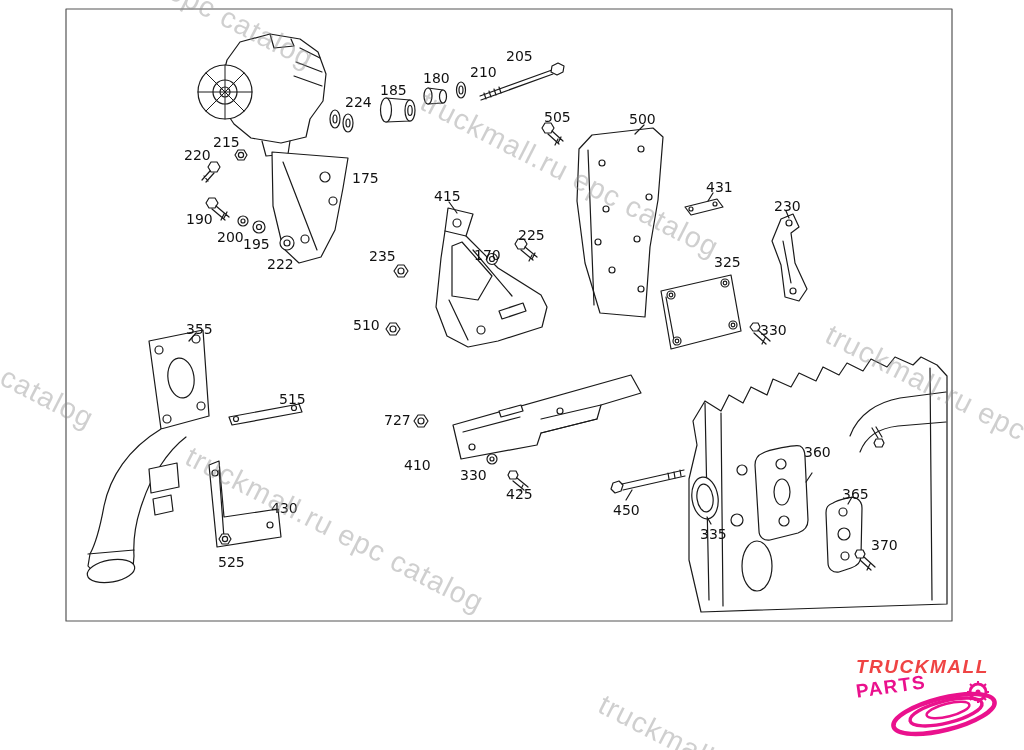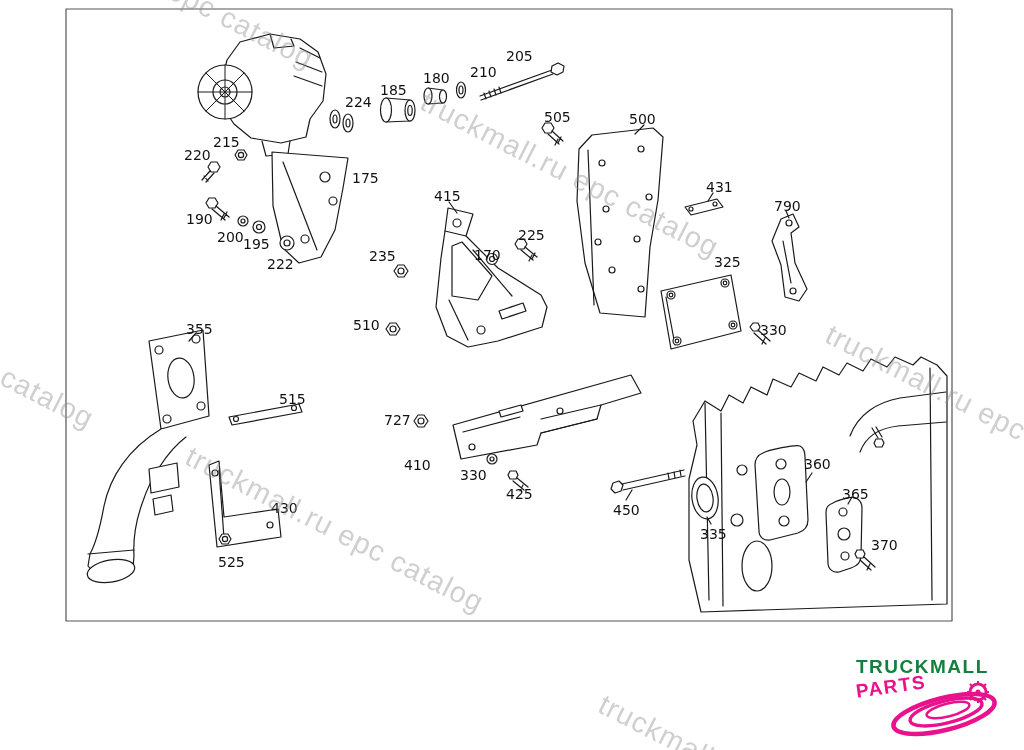--- a/index.html
+++ b/index.html
@@ -7,21 +7,21 @@
          font-family:"DejaVu Sans",sans-serif;}
   .art{position:absolute;left:0;top:0;z-index:2;}
   .lbl{position:absolute;z-index:4;font:14px "DejaVu Sans",sans-serif;color:#111;
        white-space:nowrap;}
   .wm{position:absolute;z-index:5;font-family:"Liberation Sans",sans-serif;
       font-size:29px;letter-spacing:1px;color:#8f8f8f;opacity:.42;white-space:nowrap;
       transform-origin:0 0;transform:rotate(27deg);pointer-events:none;}
   .logo-text{position:absolute;left:856px;top:656px;z-index:6;
       font-family:"Liberation Sans",sans-serif;font-weight:bold;font-size:19px;
       letter-spacing:1.5px;}
-  .logo-brand{color:#15803d;}
+  .logo-brand{color:#ef4444;font-style:italic;}
   .logo-accent{color:#ea118d;display:inline-block;transform:rotate(-8deg) translateY(-2px);}
   .logo-swirl{position:absolute;left:876px;top:676px;z-index:6;}
 </style>
 </head>
 <body>
 
 <div class="stage">
 
   <svg class="art" width="1024" height="750" viewBox="0 0 1024 750">
     <g fill="none" stroke="#1a1a1a" stroke-width="1.2" stroke-linejoin="round" stroke-linecap="round">
@@ -242,38 +242,38 @@
   <div class="lbl" style="left:184px;top:147px">220</div>
   <div class="lbl" style="left:352px;top:170px">175</div>
   <div class="lbl" style="left:186px;top:211px">190</div>
   <div class="lbl" style="left:217px;top:229px">200</div>
   <div class="lbl" style="left:243px;top:236px">195</div>
   <div class="lbl" style="left:267px;top:256px">222</div>
   <div class="lbl" style="left:434px;top:188px">415</div>
   <div class="lbl" style="left:544px;top:109px">505</div>
   <div class="lbl" style="left:629px;top:111px">500</div>
   <div class="lbl" style="left:706px;top:179px">431</div>
-  <div class="lbl" style="left:774px;top:198px">790</div>
+  <div class="lbl" style="left:774px;top:198px">230</div>
   <div class="lbl" style="left:369px;top:248px">235</div>
   <div class="lbl" style="left:474px;top:247px">170</div>
   <div class="lbl" style="left:518px;top:227px">225</div>
   <div class="lbl" style="left:714px;top:254px">325</div>
   <div class="lbl" style="left:760px;top:322px">330</div>
   <div class="lbl" style="left:353px;top:317px">510</div>
   <div class="lbl" style="left:186px;top:321px">355</div>
   <div class="lbl" style="left:279px;top:391px">515</div>
   <div class="lbl" style="left:384px;top:412px">727</div>
   <div class="lbl" style="left:404px;top:457px">410</div>
   <div class="lbl" style="left:460px;top:467px">330</div>
   <div class="lbl" style="left:506px;top:486px">425</div>
   <div class="lbl" style="left:271px;top:500px">430</div>
   <div class="lbl" style="left:218px;top:554px">525</div>
   <div class="lbl" style="left:613px;top:502px">450</div>
   <div class="lbl" style="left:700px;top:526px">335</div>
-  <div class="lbl" style="left:804px;top:456px">360</div>
+  <div class="lbl" style="left:804px;top:444px">360</div>
   <div class="lbl" style="left:842px;top:486px">365</div>
   <div class="lbl" style="left:871px;top:537px">370</div>
 
   <div class="wm" style="left:25px;top:-104px">truckmall.ru epc catalog</div>
   <div class="wm" style="left:430px;top:85px">truckmall.ru epc catalog</div>
   <div class="wm" style="left:835px;top:318px">truckmall.ru epc catalog</div>
   <div class="wm" style="left:-195px;top:256px">truckmall.ru epc catalog</div>
   <div class="wm" style="left:195px;top:440px">truckmall.ru epc catalog</div>
   <div class="wm" style="left:608px;top:688px">truckmall.ru epc catalog</div>
 

